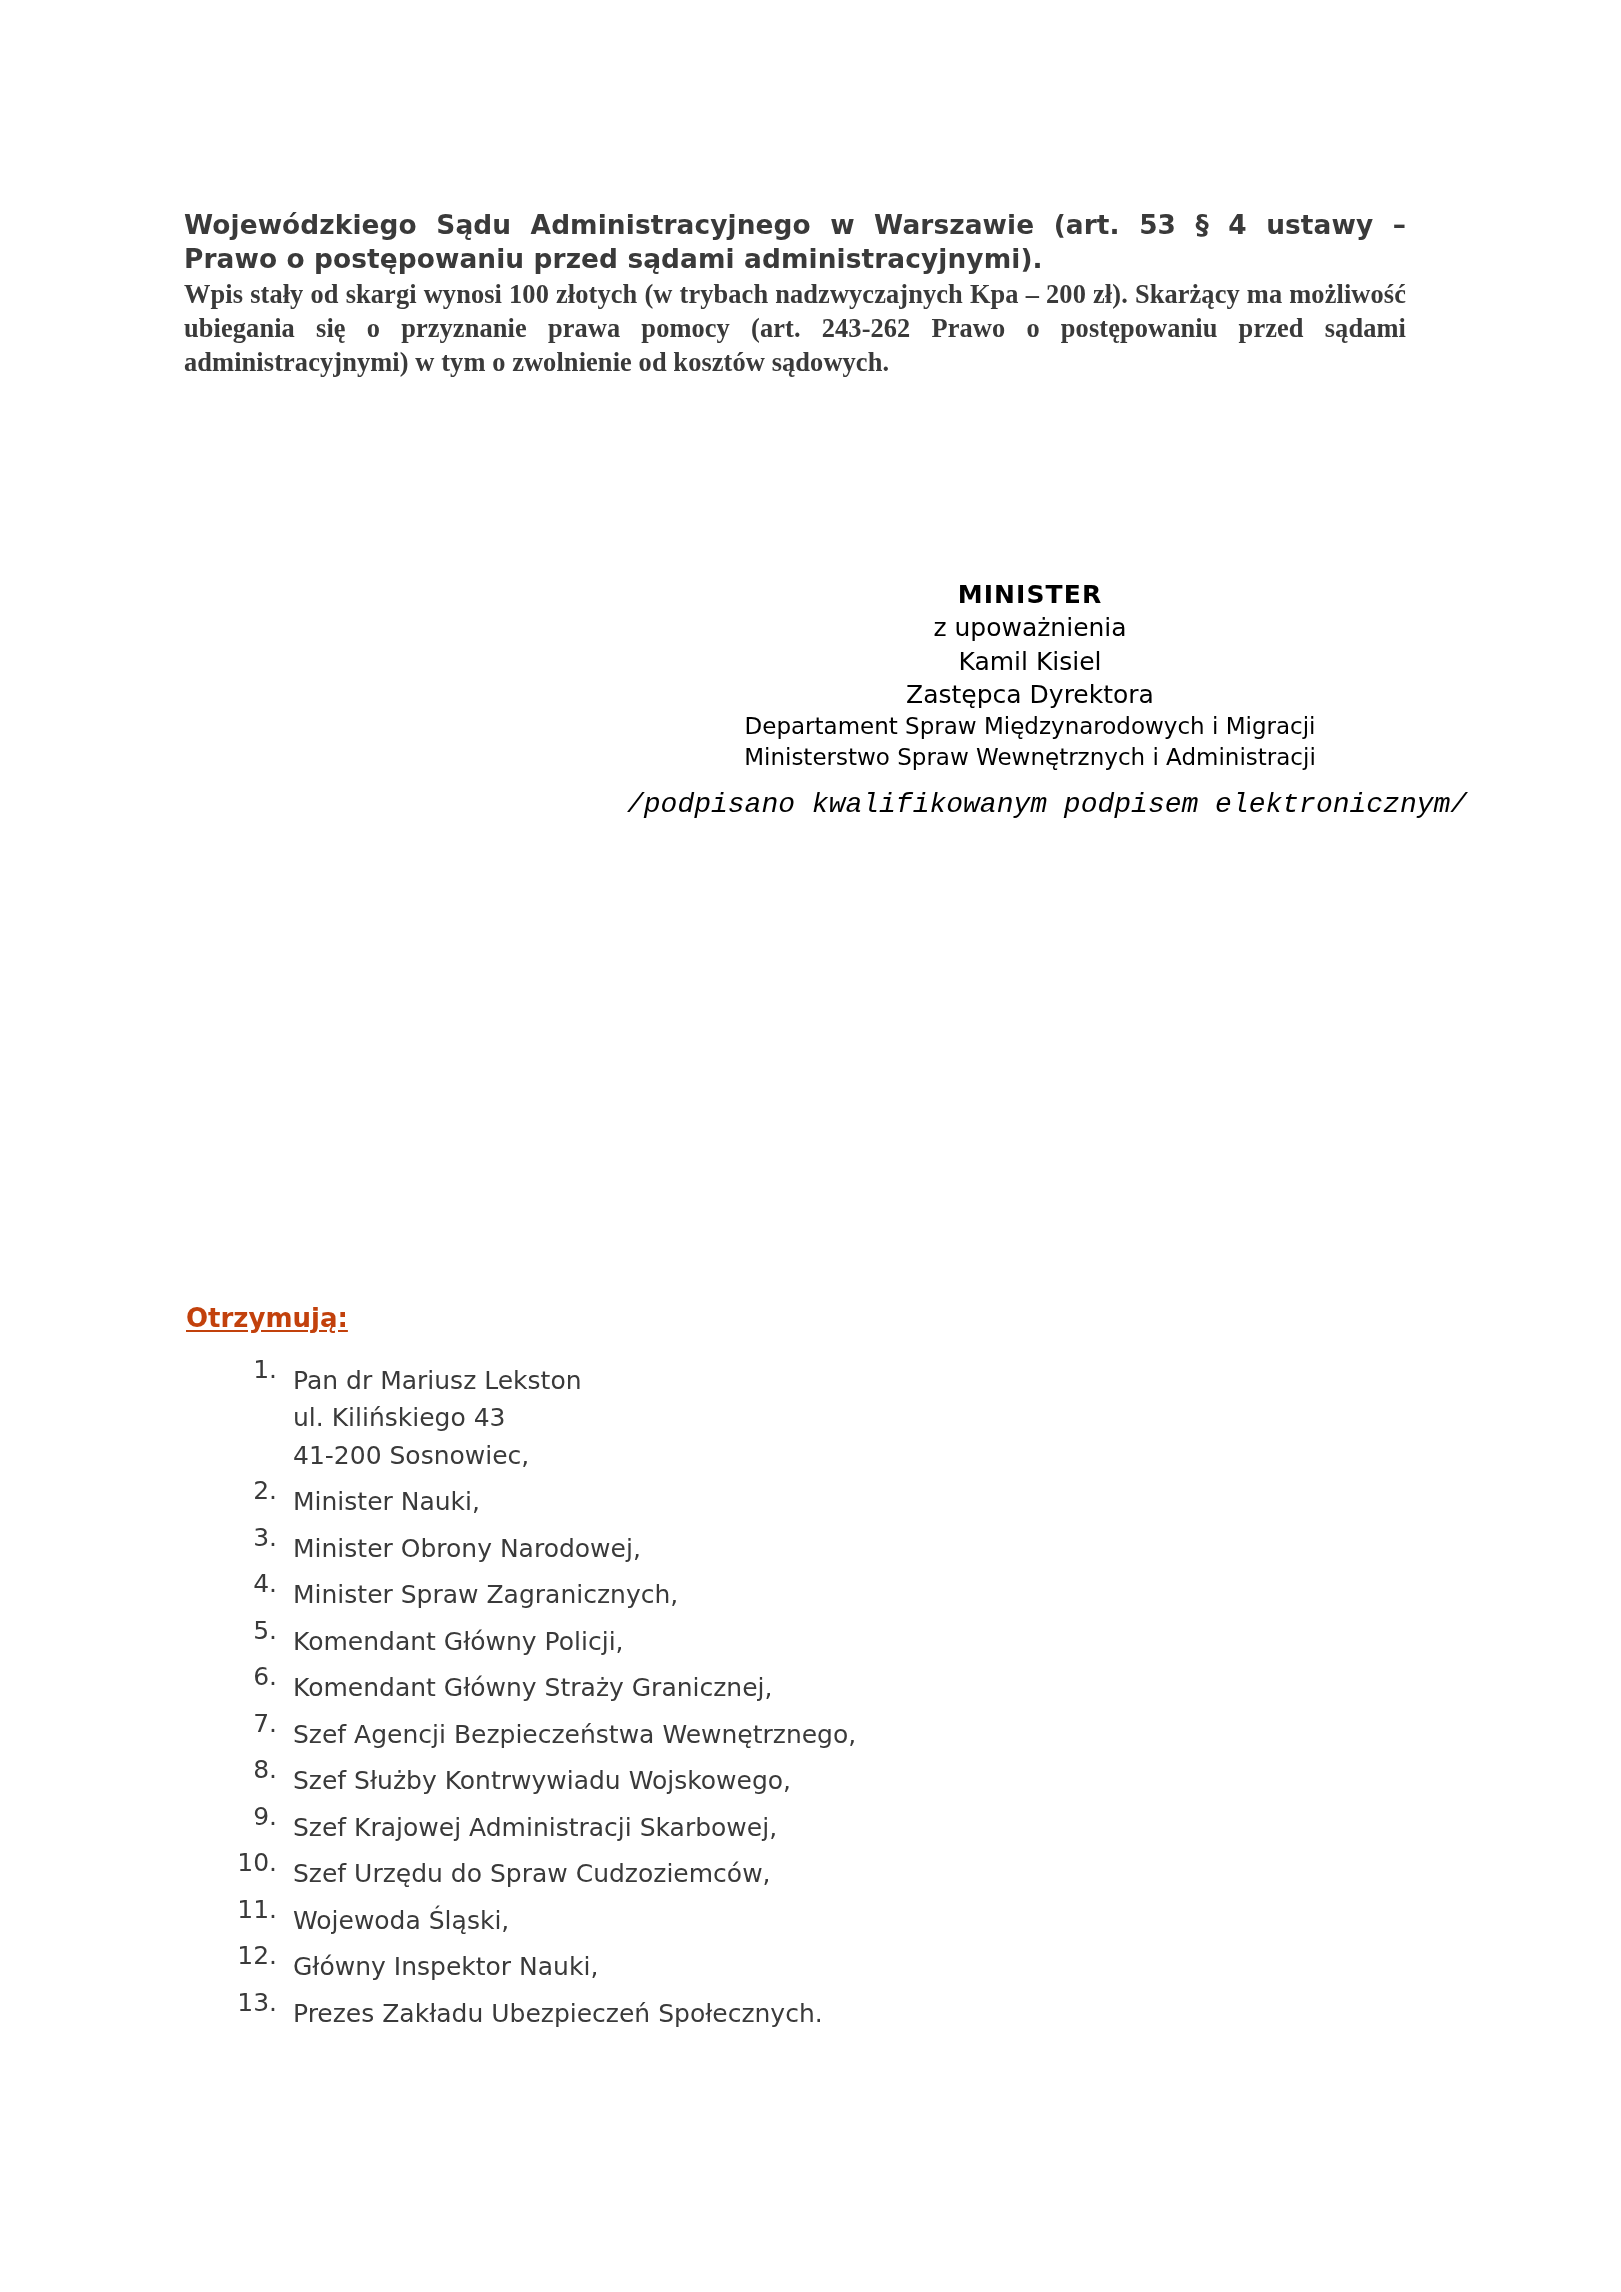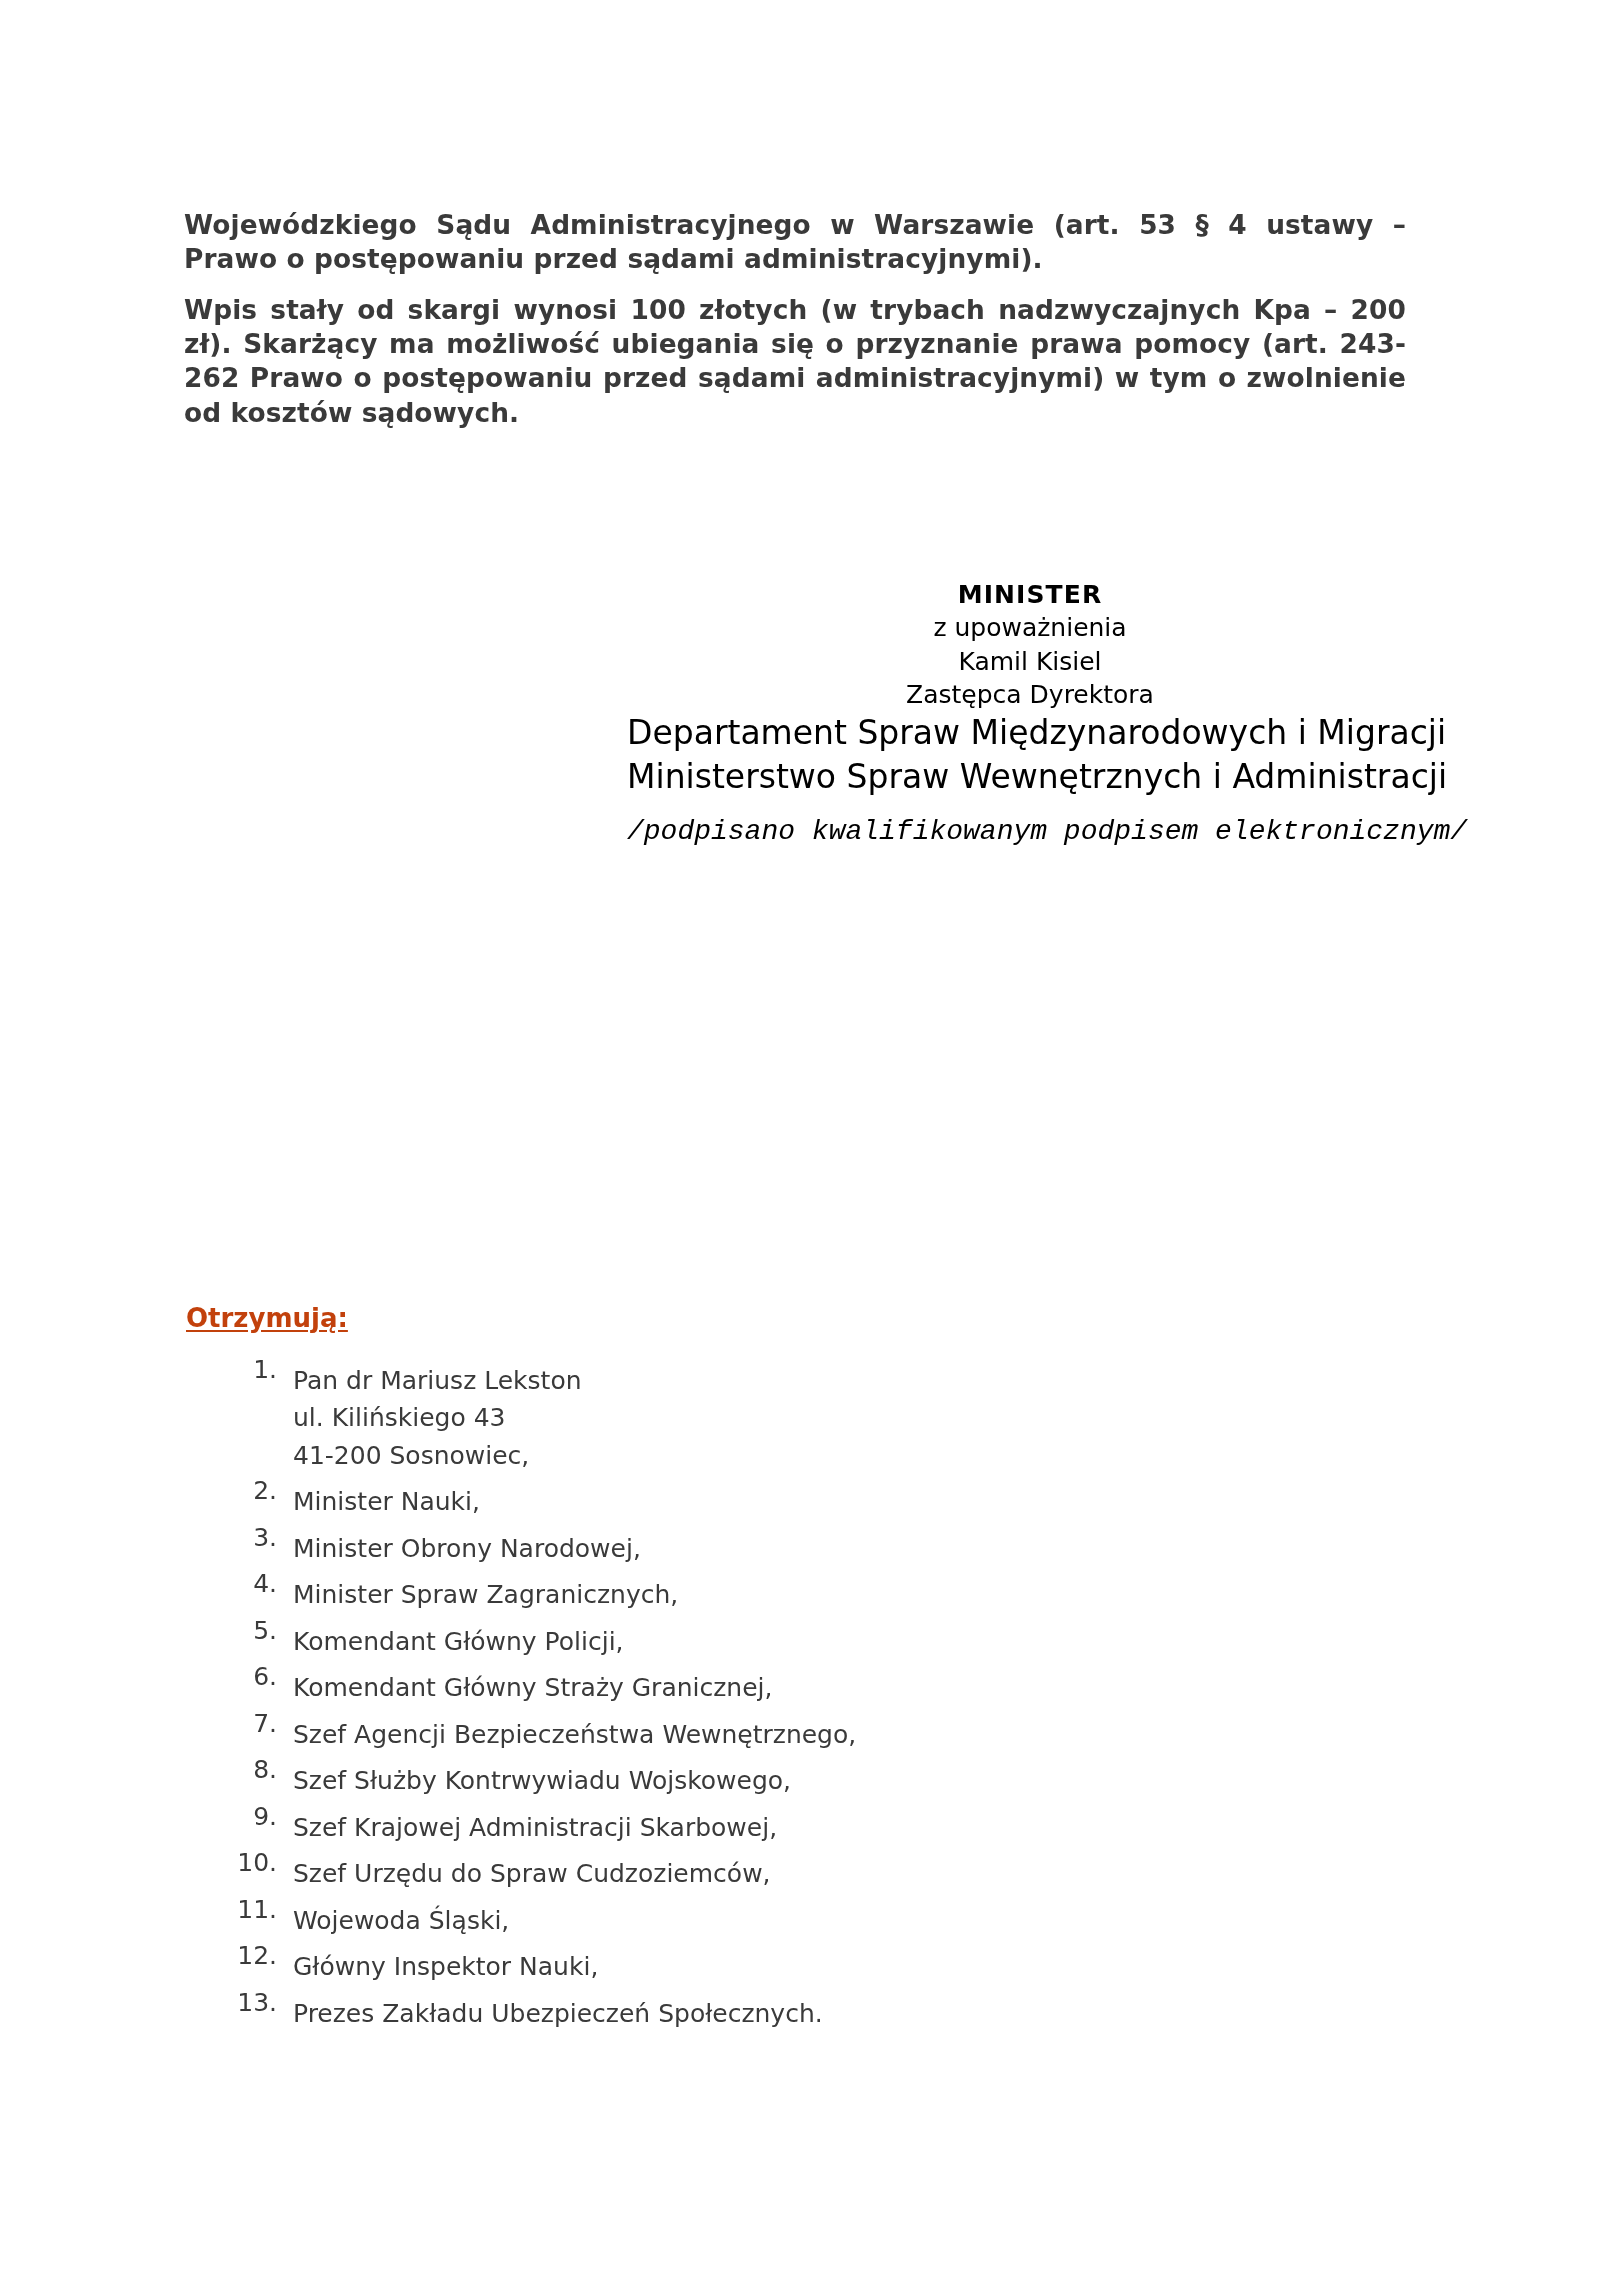--- a/index.html
+++ b/index.html
@@ -39,21 +39,22 @@
     line-height: 1.30;
     font-weight: 700;
     color: #3a3a3a;
     text-align: justify;
     letter-spacing: 0.1px;
   }
   .intro-block p.first {
     text-align: justify;
   }
   .intro-block p + p {
-    margin-top: 16px;
+    margin-top: 0px;
+    font-family: Liberation Serif, serif;
   }
 
   
   .signature {
     position: absolute;
     left: 627px;
     top: 578px;
     width: 806px;
     text-align: center;
   }
@@ -62,21 +63,21 @@
     line-height: 1.33;
     color: #000000;
     white-space: nowrap;
   }
   .signature .line.minister {
     font-weight: 700;
     letter-spacing: 1.1px;
   }
   .signature .line.dept,
   .signature .line.ministry {
-    font-size: 33px;
+    font-size: 23px;
   }
   .signature .line.electronic {
     font-style: italic;
     font-size: 28px;
     margin-top: 14px;
     font-family: Liberation Mono, monospace;
   }
 
   
   .recipients-heading {

